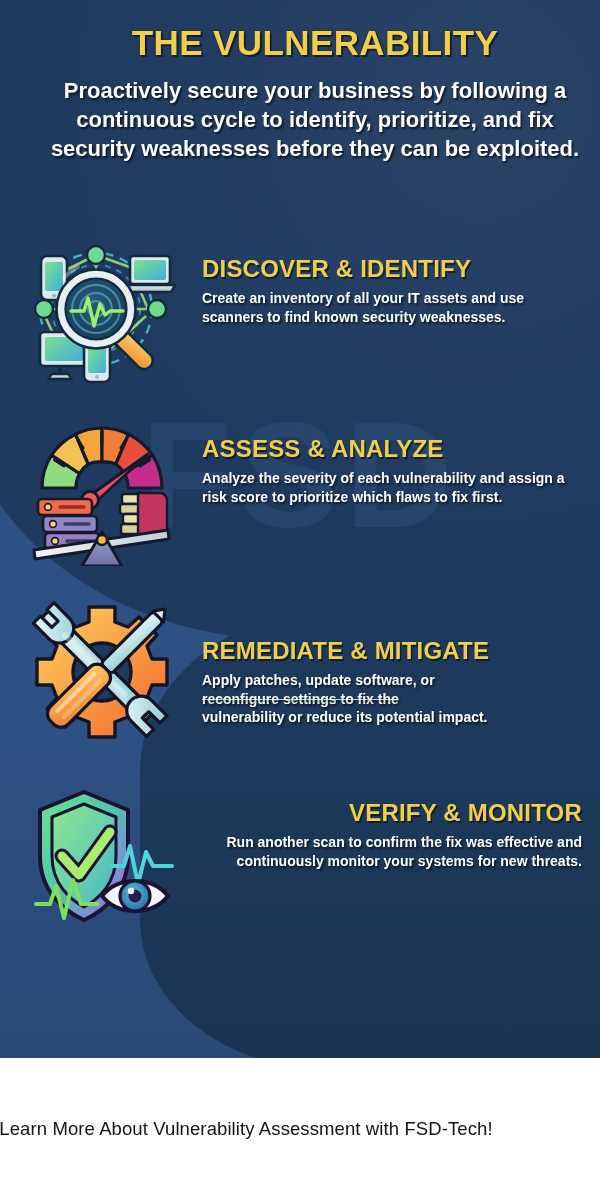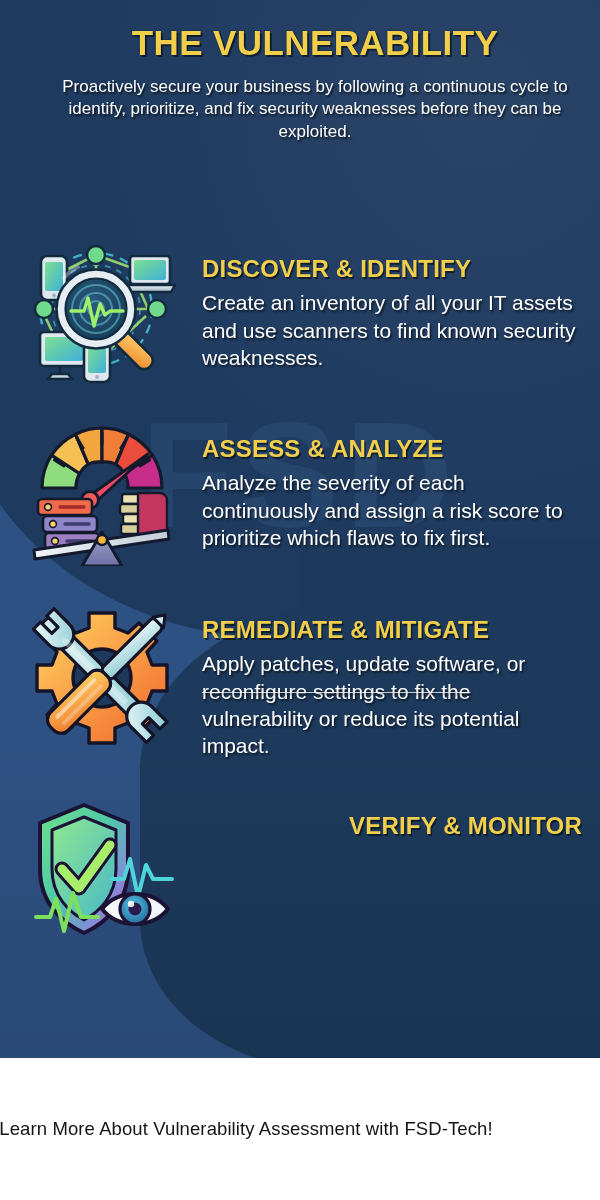--- a/index.html
+++ b/index.html
@@ -107,22 +107,22 @@
     color:#f2cf4a;
     font-size:35px;
     font-weight:bold;
     line-height:1.08;
     letter-spacing:.4px;
     text-shadow:2px 2px 0 rgba(0,0,0,.45), 0 0 2px rgba(0,0,0,.6);
   }
   .subtitle {
     margin-top:14px;
     color:#ffffff;
-    font-size:17px;
-    font-weight:normal;
+    font-size:22px;
+    font-weight:bold;
     line-height:1.33;
     text-shadow:1.5px 1.5px 2px rgba(0,0,0,.65);
   }
 
   
   .steps {
     position:absolute;
     left:0; top:236px;
     width:600px;
     z-index:5;
@@ -151,22 +151,22 @@
     color:#f2cf4a;
     font-size:24px;
     font-weight:bold;
     letter-spacing:.2px;
     line-height:1.1;
     text-shadow:1.5px 1.5px 0 rgba(0,0,0,.5);
   }
   .step-text {
     margin-top:7px;
     color:#ffffff;
-    font-size:21px;
-    font-weight:normal;
+    font-size:14px;
+    font-weight:bold;
     line-height:1.30;
     text-shadow:1.5px 1.5px 2px rgba(0,0,0,.6);
   }
   
   .step-1 { margin-top:0px; }
   .step-2 { margin-top:30px; }
   .step-3 { margin-top:31px;align-items:center; }
   .step-4 { margin-top:33px;text-align:right; }
 
   .step-3 .step-text .glitch-line {
@@ -373,21 +373,21 @@
           </g>
 
           <path d="M8 134 L142 114 L143 123 L9 143 Z" fill="url(#beamg)" stroke="#141a2e" stroke-width="3" stroke-linejoin="round"></path>
 
           <path d="M76 116 L96 150 H56 Z" fill="url(#pivotg)" stroke="#141a2e" stroke-width="3" stroke-linejoin="round"></path>
           <circle cx="76" cy="124" r="5" fill="#f6b93b" stroke="#141a2e" stroke-width="2.4"></circle>
         </svg>
       </div>
       <div class="step-body">
         <div class="step-heading">ASSESS &amp; ANALYZE</div>
-        <div class="step-text">Analyze the severity of each continuously and assign a risk score to prioritize which flaws to fix first.</div>
+        <div class="step-text">Analyze the severity of each vulnerability and assign a risk score to prioritize which flaws to fix first.</div>
       </div>
     </div>
 
     <div class="step step-3">
       <div class="step-icon">
         <svg viewBox="0 0 152 150" xmlns="http://www.w3.org/2000/svg">
           <defs>
             <linearGradient id="gearg" x1="0" y1="0" x2="1" y2="1">
               <stop offset="0" stop-color="#ffd462"></stop>
                 <stop offset="1" stop-color="#f2662a"></stop>
@@ -468,20 +468,21 @@
           <g>
             <path d="M76 116 C92 96 126 96 142 116 C126 136 92 136 76 116 Z" fill="#f2f8fb" stroke="#1b1235" stroke-width="4" stroke-linejoin="round"></path>
             <circle cx="109" cy="116" r="15" fill="url(#irisg)" stroke="#1b1235" stroke-width="3.2"></circle>
             <circle cx="109" cy="116" r="6.5" fill="#2a1a4d"></circle>
             <circle cx="105" cy="111" r="3.2" fill="#ffffff" opacity=".9"></circle>
           </g>
         </svg>
       </div>
       <div class="step-body">
         <div class="step-heading">VERIFY &amp; MONITOR</div>
+        <div class="step-text">Run another scan to confirm the fix was effective and continuously monitor your systems for new threats.</div>
       </div>
     </div>
 
   </div>
 
   <div class="footer">
     <div class="footer-text">Learn More About Vulnerability Assessment with FSD-Tech!</div>
   </div>
 
 </div>

